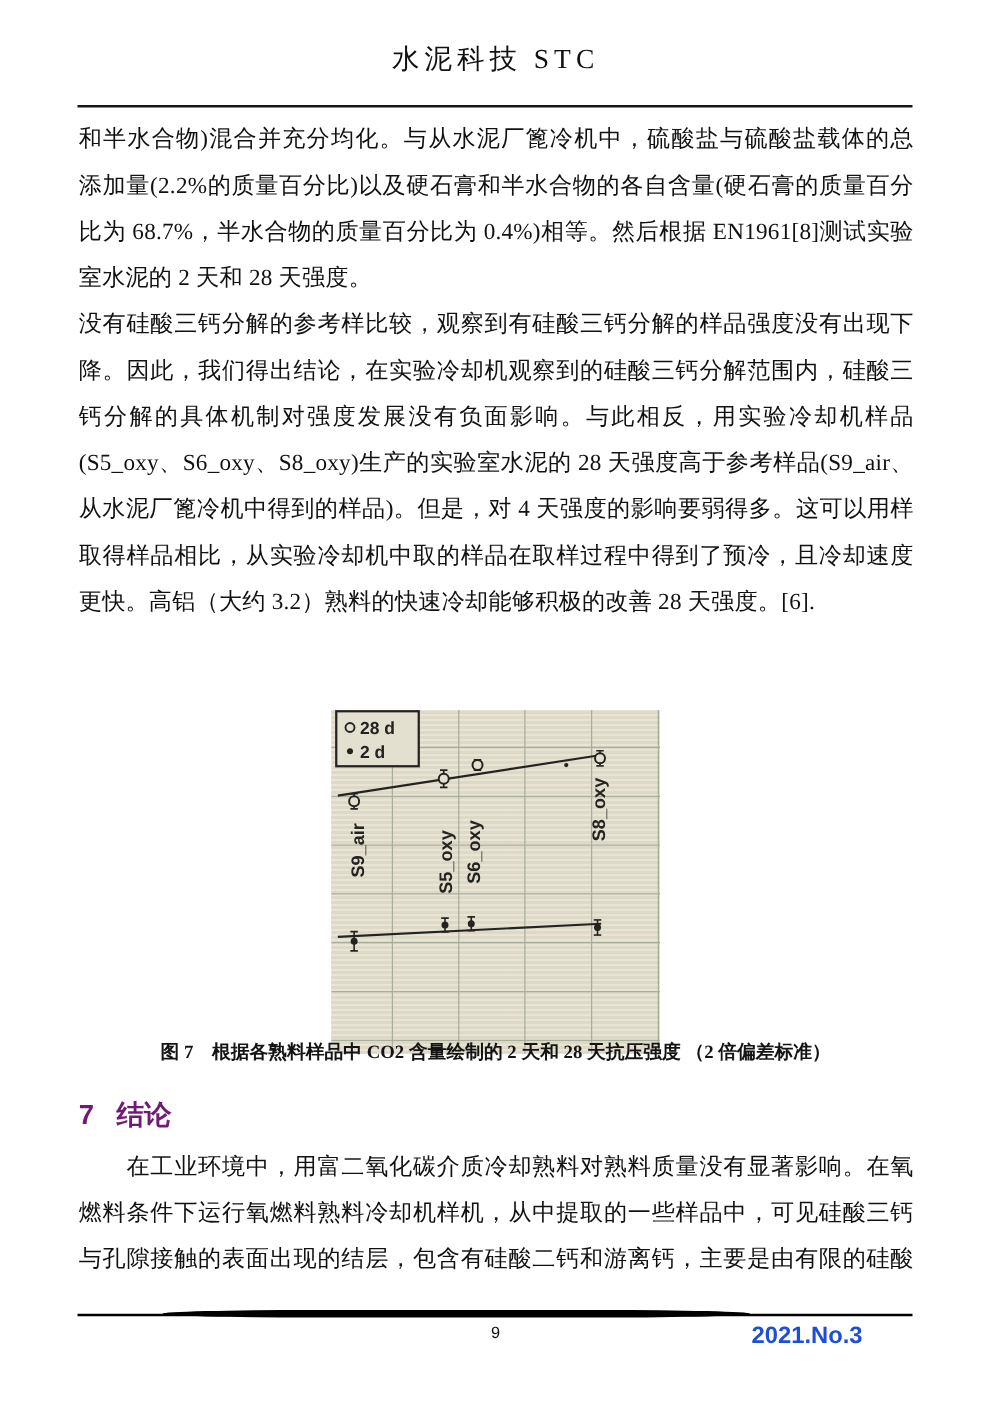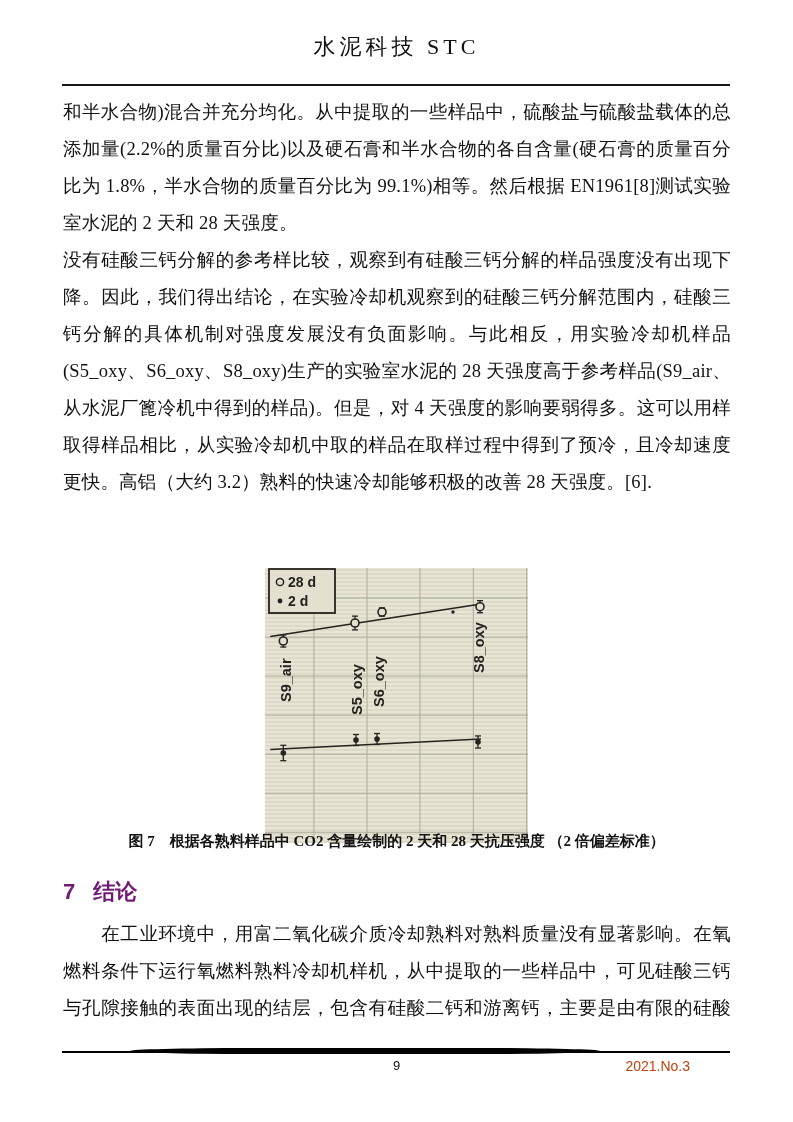--- a/index.html
+++ b/index.html
@@ -28,35 +28,35 @@
   
   .section-heading{position:absolute;top:877px;left:63px;font-size:22px;font-weight:bold;
         font-family:"Liberation Sans","DejaVu Sans",sans-serif;color:#701a75;}
   .section-heading .num{margin-right:18px;}
   
   .footer-rule{position:absolute;top:1051px;left:62px;width:668px;height:2px;background:#000;}
   .footer-rule-thick{position:absolute;top:1048px;left:130px;width:470px;height:6px;background:#000;
         border-radius:50%/100%;}
   .page-number{position:absolute;top:1058px;left:0;width:793px;text-align:center;font-size:13px;
         font-family:"Liberation Sans","DejaVu Sans",sans-serif;color:#101010;}
-  .issue-number{position:absolute;top:1058px;right:103px;font-size:14px;
-        font-family:"Liberation Sans","DejaVu Sans",sans-serif;color:#c2410c;}
+  .issue-number{position:absolute;top:1058px;right:103px;font-size:19px;
+        font-family:"Liberation Sans","DejaVu Sans",sans-serif;color:#1d4ed8;font-weight:bold;}
 </style>
 </head>
 <body>
 
 <div id="page">
 
   <div class="journal-title">水泥科技 STC</div>
   <div class="header-rule"></div>
 
   <div id="para1" class="textblock">
-      <div class="tline">和半水合物)混合并充分均化。从中提取的一些样品中，硫酸盐与硫酸盐载体的总</div>
+      <div class="tline">和半水合物)混合并充分均化。与从水泥厂篦冷机中，硫酸盐与硫酸盐载体的总</div>
       <div class="tline">添加量(2.2%的质量百分比)以及硬石膏和半水合物的各自含量(硬石膏的质量百分</div>
-      <div class="tline">比为 1.8%，半水合物的质量百分比为 99.1%)相等。然后根据 EN1961[8]测试实验</div>
+      <div class="tline">比为 68.7%，半水合物的质量百分比为 0.4%)相等。然后根据 EN1961[8]测试实验</div>
       <div class="tline short">室水泥的 2 天和 28 天强度。</div>
     </div>
   <div id="para2" class="textblock">
       <div class="tline">没有硅酸三钙分解的参考样比较，观察到有硅酸三钙分解的样品强度没有出现下</div>
       <div class="tline">降。因此，我们得出结论，在实验冷却机观察到的硅酸三钙分解范围内，硅酸三</div>
       <div class="tline">钙分解的具体机制对强度发展没有负面影响。与此相反，用实验冷却机样品</div>
       <div class="tline">(S5_oxy、S6_oxy、S8_oxy)生产的实验室水泥的 28 天强度高于参考样品(S9_air、</div>
       <div class="tline">从水泥厂篦冷机中得到的样品)。但是，对 4 天强度的影响要弱得多。这可以用样</div>
       <div class="tline">取得样品相比，从实验冷却机中取的样品在取样过程中得到了预冷，且冷却速度</div>
       <div class="tline short">更快。高铝（大约 3.2）熟料的快速冷却能够积极的改善 28 天强度。[6].</div>

